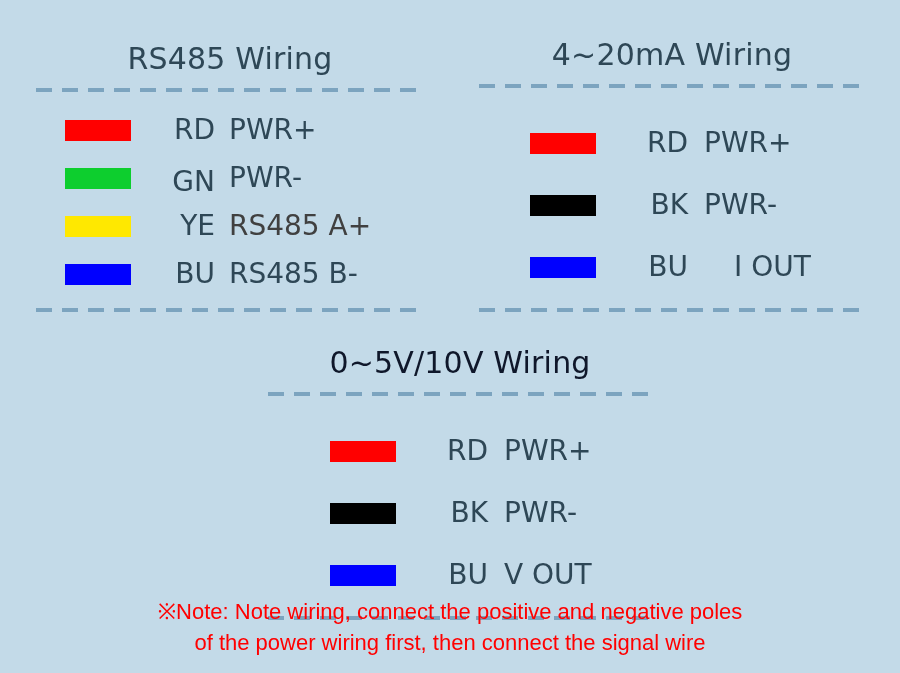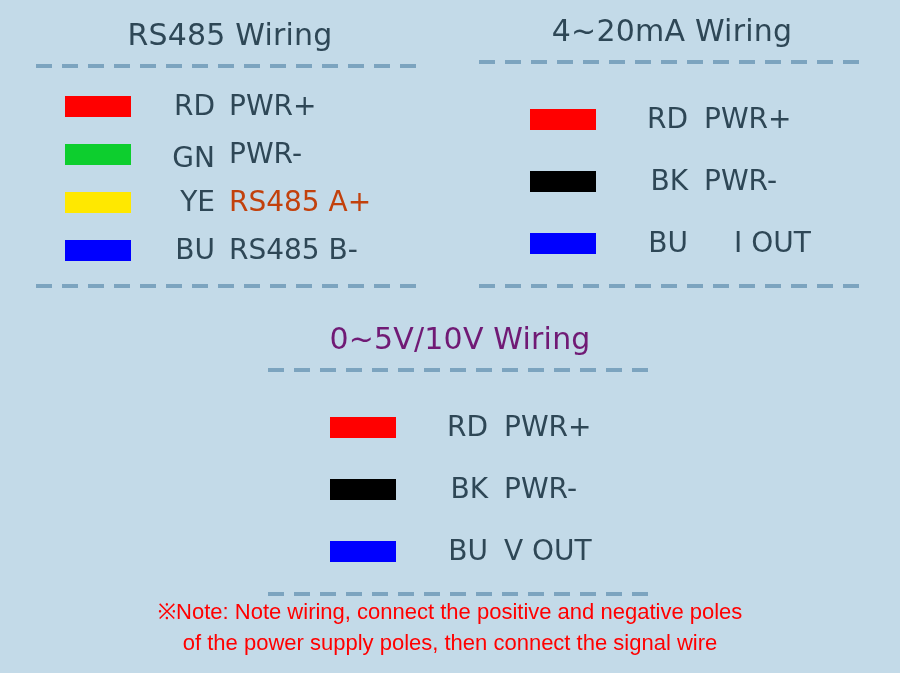--- a/index.html
+++ b/index.html
@@ -31,20 +31,21 @@
   #panel-voltage { left: 250px; top: 320px; width: 420px; }
 
   .panel-title {
     text-align: center;
     color: #2e4756;
     font-size: 30px;
     font-weight: 400;
     letter-spacing: 0.2px;
     line-height: 38px;
     white-space: nowrap;
+    margin-top: 24px;
   }
 
   
   .dash-rule {
     height: 4px;
     background-image: linear-gradient(
         to right,
         #7ca4bf 0px, #7ca4bf 16px,
         rgba(0,0,0,0) 16px, rgba(0,0,0,0) 26px);
     background-size: 26px 4px;
@@ -138,21 +139,21 @@
         <span class="func" style="color: rgb(46, 71, 86);">PWR+</span>
       </div>
       <div class="wire-row">
         <span class="swatch" style="background: rgb(13, 206, 46);"></span>
         <span class="code" style="color: rgb(46, 71, 86); margin-top: 8px;">GN</span>
         <span class="func" style="color: rgb(46, 71, 86);">PWR-</span>
       </div>
       <div class="wire-row">
         <span class="swatch" style="background: rgb(255, 232, 0);"></span>
         <span class="code" style="color: rgb(46, 71, 86);">YE</span>
-        <span class="func" style="color: #c2410c;">RS485 A+</span>
+        <span class="func" style="color: #404040;">RS485 A+</span>
       </div>
       <div class="wire-row">
         <span class="swatch" style="background: rgb(0, 0, 255);"></span>
         <span class="code" style="color: rgb(46, 71, 86);">BU</span>
         <span class="func" style="color: rgb(46, 71, 86);">RS485 B-</span>
       </div>
     </div>
     <div class="dash-rule bottom"></div>
   </div>
 
@@ -173,21 +174,21 @@
       <div class="wire-row">
         <span class="swatch" style="background: rgb(0, 0, 255);"></span>
         <span class="code" style="color: rgb(46, 71, 86);">BU</span>
         <span class="func" style="color: rgb(46, 71, 86); margin-left: 30px;">I OUT</span>
       </div>
     </div>
     <div class="dash-rule bottom"></div>
   </div>
 
   <div class="panel" id="panel-voltage">
-    <div class="panel-title" style="color: #701a75;">0~5V/10V Wiring</div>
+    <div class="panel-title" style="color: #0f172a;">0~5V/10V Wiring</div>
     <div class="dash-rule"></div>
     <div class="rows">
       <div class="wire-row">
         <span class="swatch" style="background: rgb(255, 0, 0);"></span>
         <span class="code" style="color: rgb(46, 71, 86);">RD</span>
         <span class="func" style="color: rgb(46, 71, 86);">PWR+</span>
       </div>
       <div class="wire-row">
         <span class="swatch" style="background: rgb(0, 0, 0);"></span>
         <span class="code" style="color: rgb(46, 71, 86);">BK</span>
@@ -197,16 +198,16 @@
         <span class="swatch" style="background: rgb(0, 0, 255);"></span>
         <span class="code" style="color: rgb(46, 71, 86);">BU</span>
         <span class="func" style="color: rgb(46, 71, 86);">V OUT</span>
       </div>
     </div>
     <div class="dash-rule bottom"></div>
   </div>
 
   <div id="note" style="color: rgb(255, 0, 0);">
     <span class="note-line">※Note: Note wiring, connect the positive and negative poles</span>
-    <span class="note-line">of the power supply poles, then connect the signal wire</span>
+    <span class="note-line">of the power wiring first, then connect the signal wire</span>
   </div>
 
 </div>
 
 </body></html>

